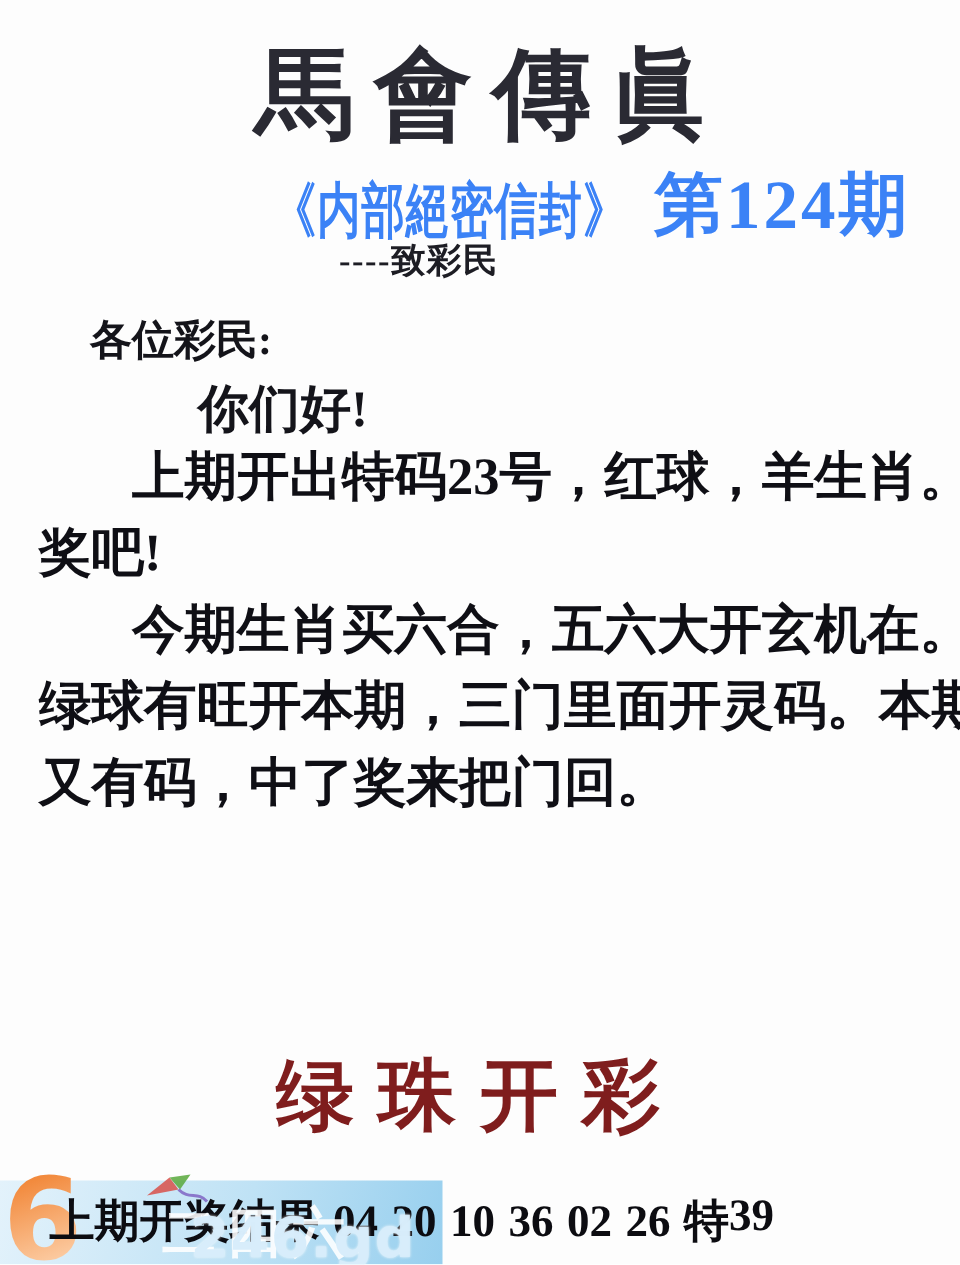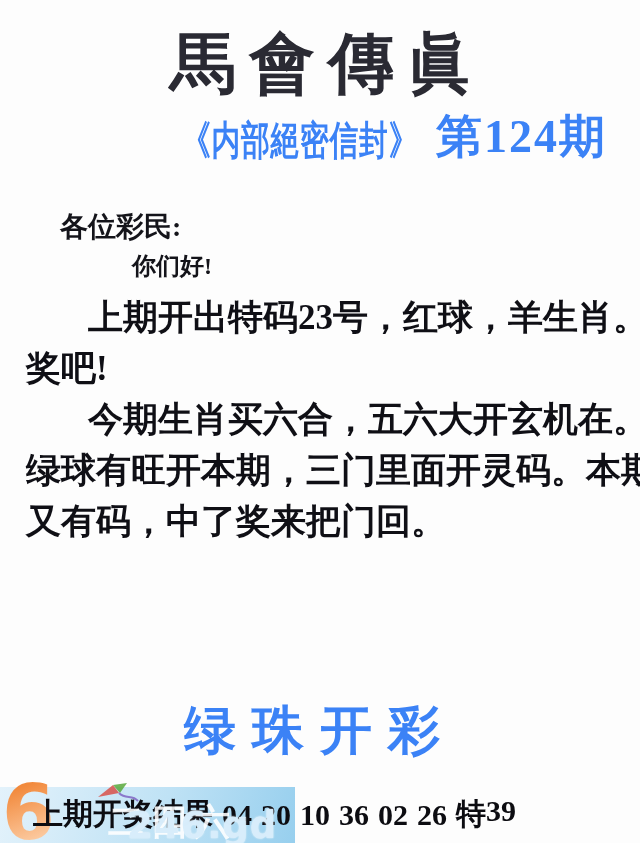--- a/index.html
+++ b/index.html
@@ -28,32 +28,32 @@
   .dedication{
     position:absolute;left:226px;top:158px;
     font-size:23px;font-weight:bold;color:#1d1d24;letter-spacing:1px;
   }
   .salutation{
     position:absolute;left:60px;top:208px;
     font-size:28px;font-weight:bold;
   }
   .greeting{
     position:absolute;left:132px;top:250px;
-    font-size:24px;font-weight:bold;
+    font-size:34px;font-weight:bold;
   }
   .body-block{
     position:absolute;left:26px;top:292px;width:606px;
     font-size:35px;font-weight:bold;color:#0f0f15;
   }
   .body-line{height:51px;line-height:51px;white-space:nowrap;}
   .body-line.indent{padding-left:62px;}
   .slogan{
     position:absolute;left:0;right:0;top:696px;
     text-align:center;font-size:52px;font-weight:bold;
-    letter-spacing:16px;color:#3b82f6;
+    letter-spacing:16px;color:#7f1d1d;
   }
   
   .band{
     position:absolute;left:0;top:787px;width:295px;height:56px;
     background:linear-gradient(105deg,#e3f2fb 0%,#bfe2f5 55%,#97cfee 100%);
     z-index:1;
   }
   .logo6{
     position:absolute;left:2px;top:-12px;
     font-family:"DejaVu Sans","Liberation Sans",sans-serif;
@@ -88,20 +88,21 @@
 
 <div class="page">
 
   <div class="title">馬會傳眞</div>
 
   <div class="subtitle">
     <span class="sub-bracket">《内部絕密信封》</span>
     <span class="sub-issue">第124期</span>
   </div>
 
+  <div class="dedication">----致彩民</div>
 
   <div class="salutation">各位彩民:</div>
   <div class="greeting">你们好!</div>
 
   <div class="body-block">
     <div class="body-line indent">上期开出特码23号，红球，羊生肖。</div>
     <div class="body-line">奖吧!</div>
     <div class="body-line indent">今期生肖买六合，五六大开玄机在。</div>
     <div class="body-line">绿球有旺开本期，三门里面开灵码。本期</div>
     <div class="body-line">又有码，中了奖来把门回。</div>

